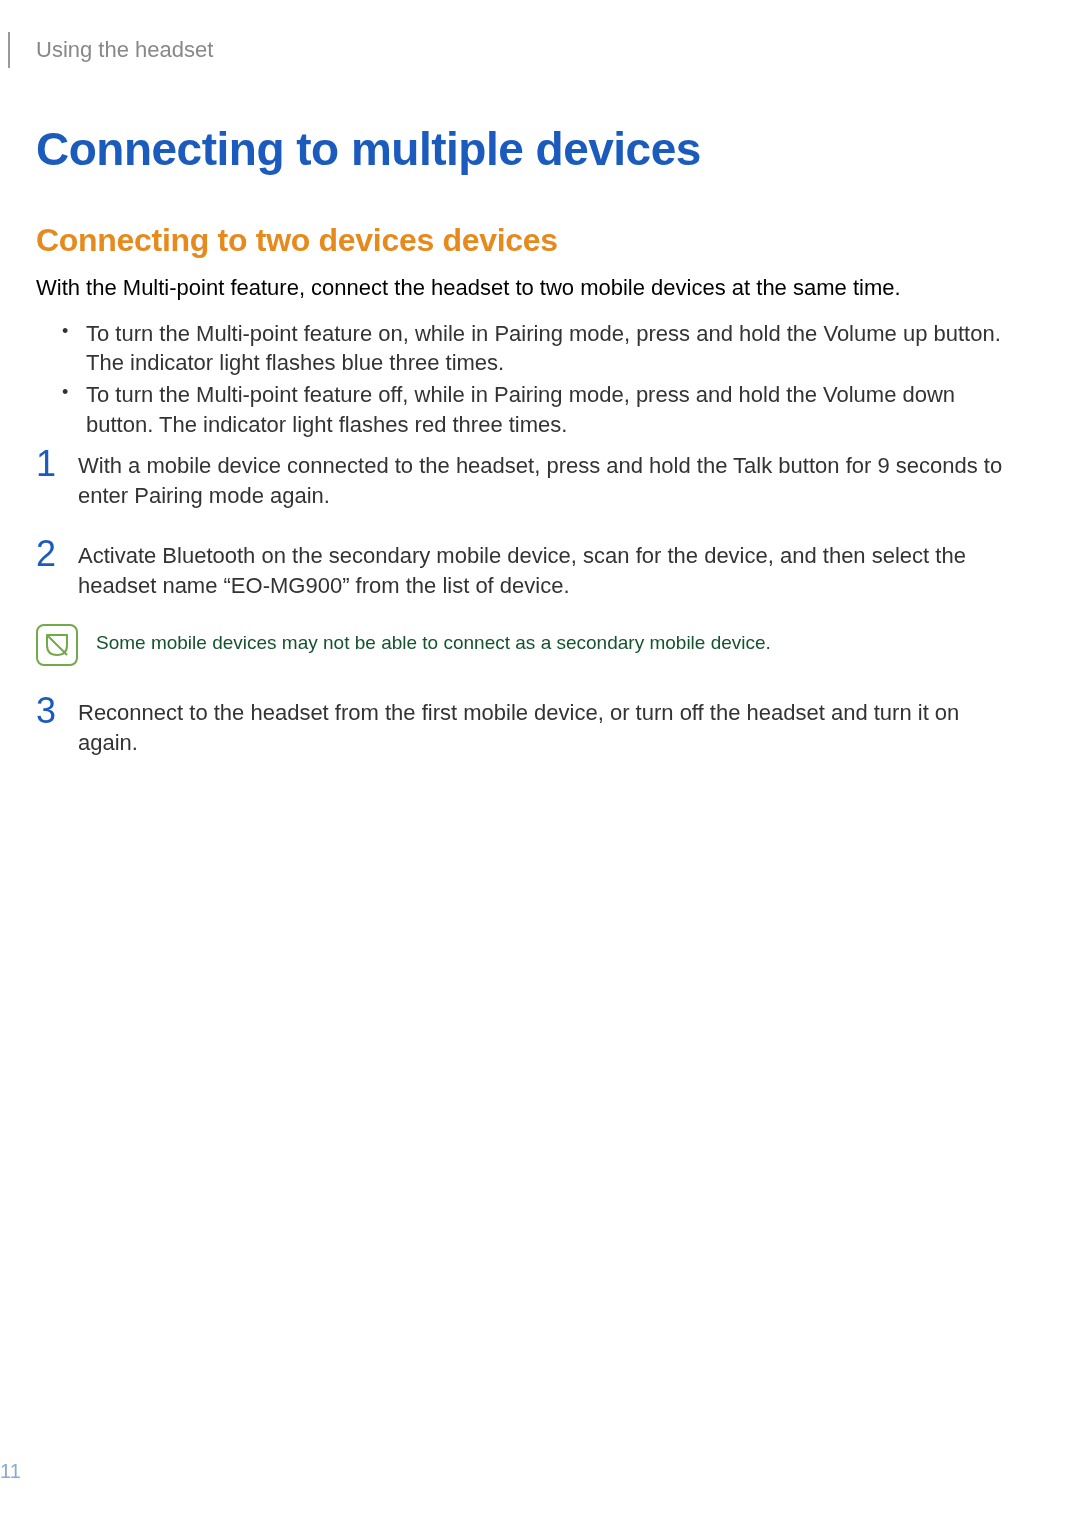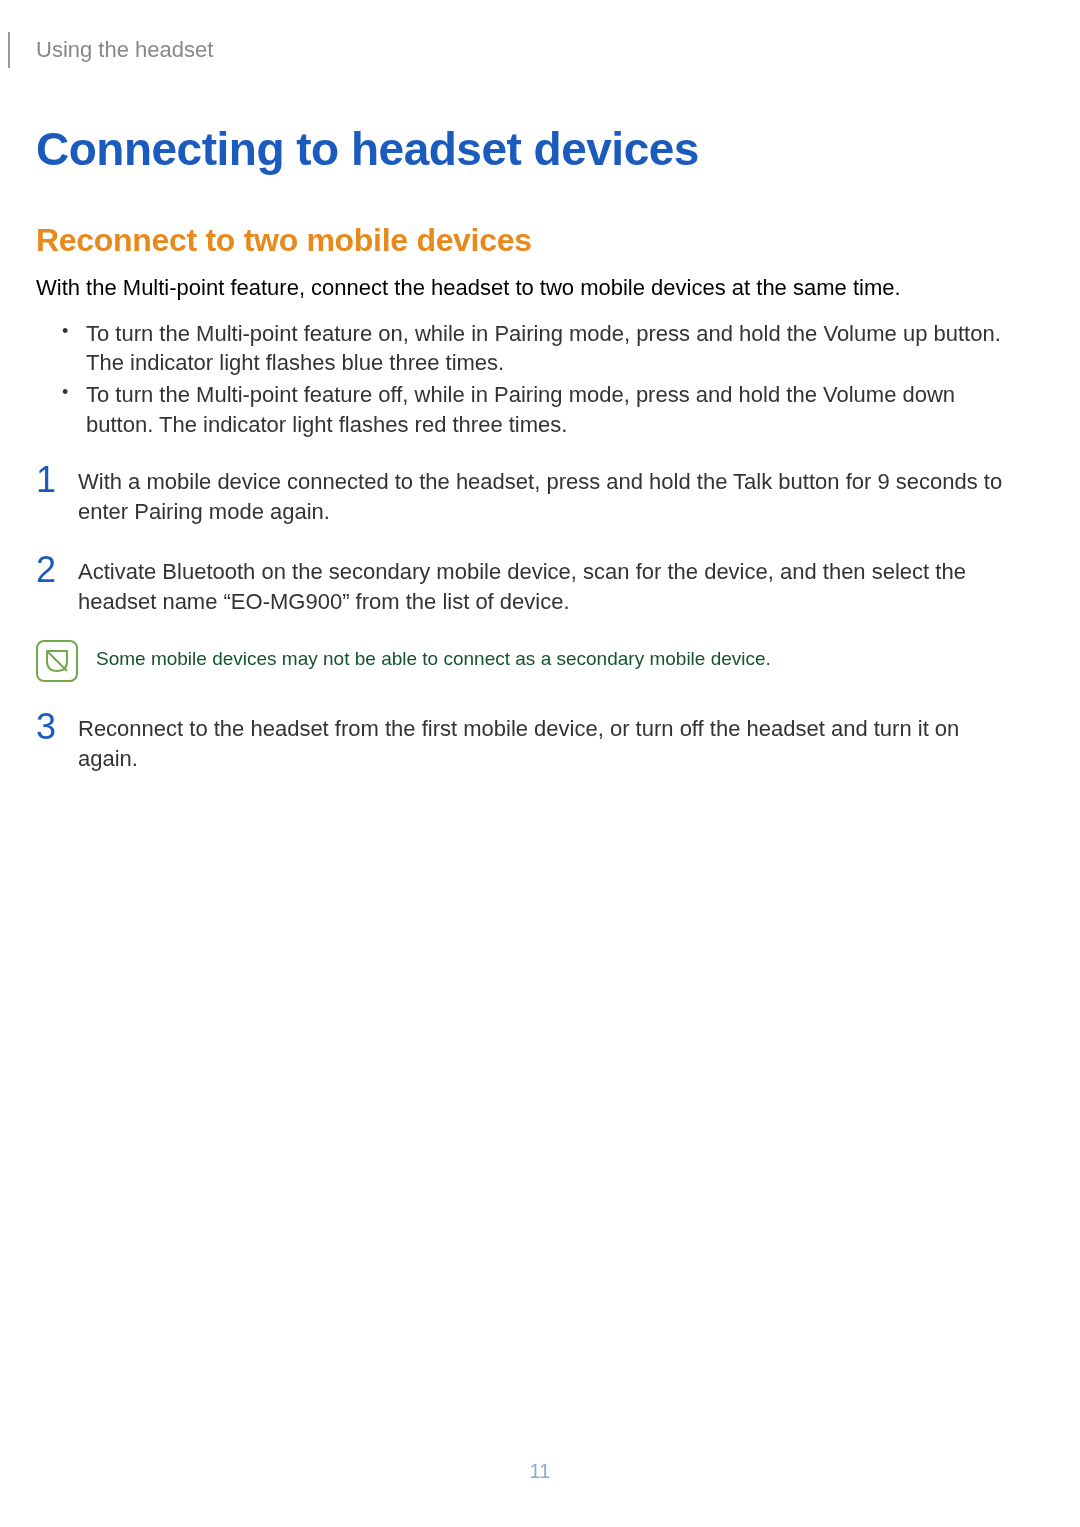--- a/index.html
+++ b/index.html
@@ -46,21 +46,21 @@
     letter-spacing: -0.3px;
   }
   p.intro {
     font-size: 22px;
     color: #000000;
     line-height: 1.35;
     margin-bottom: 16px;
   }
   ul.bullets {
     list-style: none;
-    margin: 0 0 28px 0;
+    margin: 0 0 12px 0;
     padding-left: 26px;
   }
   ul.bullets li {
     position: relative;
     font-size: 22px;
     color: #333;
     line-height: 1.35;
     padding-left: 24px;
     margin-bottom: 2px;
   }
@@ -115,39 +115,39 @@
   .note .txt {
     font-size: 19px;
     color: #14532d;
     line-height: 1.35;
     flex: 1;
   }
   .page-number {
     position: absolute;
     bottom: 44px;
     width: 100%;
-    text-align: center;
+    text-align: left;
     font-size: 20px;
     color: #8aa9d6;
     left: 0;
   }
 </style>
 </head>
 <body>
 
 <div class="page">
 
   <div class="header-bar">
     <div class="tick"></div>
     <div class="section">Using the headset</div>
   </div>
 
-  <h1 class="main">Connecting to headset devices</h1>
+  <h1 class="main">Connecting to multiple devices</h1>
 
-  <h2 class="sub">Reconnect to two mobile devices</h2>
+  <h2 class="sub">Connecting to two devices devices</h2>
 
   <p class="intro">With the Multi-point feature, connect the headset to two mobile devices at the same time.</p>
 
   <ul class="bullets">
     <li>To turn the Multi-point feature on, while in Pairing mode, press and hold the Volume up button. The indicator light flashes blue three times.</li>
     <li>To turn the Multi-point feature off, while in Pairing mode, press and hold the Volume down button. The indicator light flashes red three times.</li>
   </ul>
 
   <div class="step">
     <div class="num">1</div>

